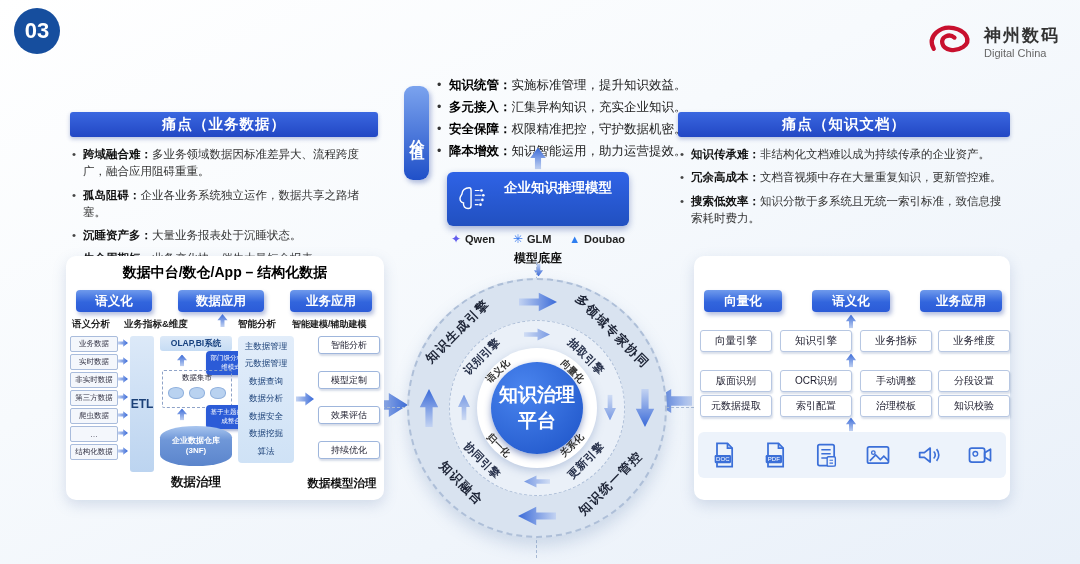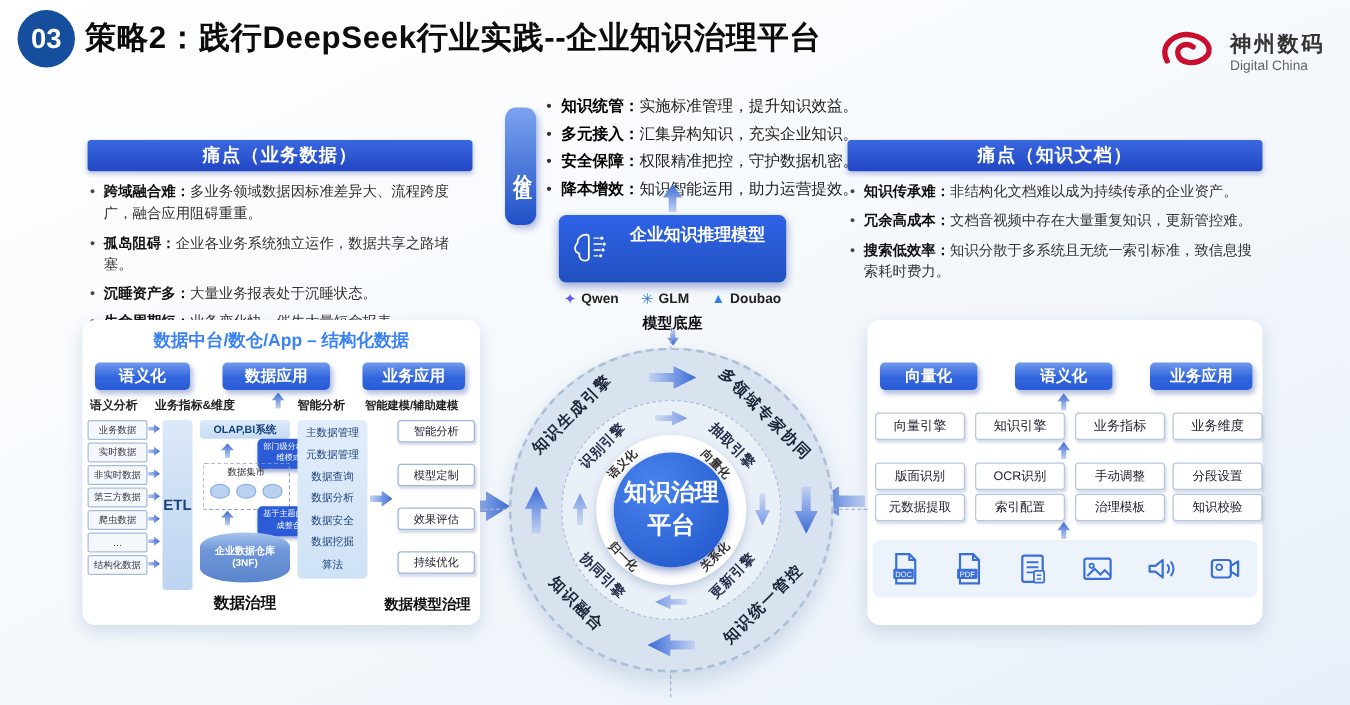--- a/index.html
+++ b/index.html
@@ -38,21 +38,21 @@
     background:linear-gradient(180deg,#2f63e6,#2150c0);box-shadow:0 3px 7px rgba(30,60,150,.4);}
   .mb-title{position:absolute;left:46px;top:7px;width:130px;text-align:center;color:#fff;font-weight:bold;font-size:13.5px;}
   .mb-feats{position:absolute;left:46px;top:25px;width:130px;display:flex;justify-content:space-around;}
   .mb-feat{display:flex;flex-direction:column;align-items:center;gap:1px;}
   .mb-feat span{font-size:7.5px;color:#e8efff;}
   .vendors{left:447px;top:232px;width:182px;display:flex;justify-content:space-between;align-items:center;padding:0 4px;box-sizing:border-box;}
   .vendor{display:flex;align-items:center;gap:4px;font-size:11px;font-weight:bold;color:#222;}
   .base-label{left:447px;top:250px;width:182px;text-align:center;font-size:12px;font-weight:bold;color:#111;}
   
   .panel{background:#fff;border-radius:10px;box-shadow:0 5px 14px rgba(90,120,170,.22);}
-  .ptitle{position:absolute;left:0;top:8px;width:100%;text-align:center;font-weight:bold;font-size:14px;color:#3b82f6;}
+  .ptitle{position:absolute;left:0;top:8px;width:100%;text-align:center;font-weight:bold;font-size:14px;color:#000000;}
   .pill{position:absolute;height:22px;border-radius:4px;color:#fff;font-weight:bold;font-size:12.5px;
     background:linear-gradient(180deg,#6f9aec 0%,#3265dd 55%,#2b5bd7 100%);
     display:flex;align-items:center;justify-content:center;box-shadow:2px 3px 4px rgba(40,70,160,.35);}
   .sublab{position:absolute;font-size:9.5px;color:#222;font-weight:bold;white-space:nowrap;}
   .srcbox{position:absolute;width:46px;height:14px;background:#f4f7fc;border:1px solid #a9bcdc;border-radius:2px;
     font-size:7.5px;color:#334;display:flex;align-items:center;justify-content:center;white-space:nowrap;}
   .etl{position:absolute;left:64px;top:80px;width:24px;height:136px;background:linear-gradient(180deg,#dce9f8,#bcd4f0);
     border-radius:3px;display:flex;align-items:center;justify-content:center;font-size:12px;font-weight:bold;color:#1c4178;}
   .lbar{position:absolute;background:linear-gradient(180deg,#dce9f8,#c6dcf4);border-radius:3px;
     display:flex;align-items:center;justify-content:center;color:#16407e;font-weight:bold;}
@@ -89,21 +89,20 @@
   .rl-outer{font-size:12.5px;color:#1c2335;letter-spacing:1.5px;}
   .rl-mid{font-size:11px;color:#26304a;letter-spacing:.5px;}
   .rl-inner{font-size:9.5px;color:#333;}
 </style>
 </head>
 <body>
 
 <div class="slide">
 
   <div class="abs badge">03</div>
-  <div class="abs title">策略2：践行DeepSeek行业实践--企业知识治理平台</div>
   <div class="abs logo">
     <svg width="52" height="38" viewBox="0 0 60 44">
       <path d="M10 31 C2 16 18 4 33 7 C48 10 54 22 44 29 C35 35 22 33 20 25 C18 17 28 13 34 18" fill="none" stroke="#c8102e" stroke-width="5" stroke-linecap="round"></path>
     </svg>
     <div>
       <div class="logo-cn">神州数码</div>
       <div class="logo-en">Digital China</div>
     </div>
   </div>
 

